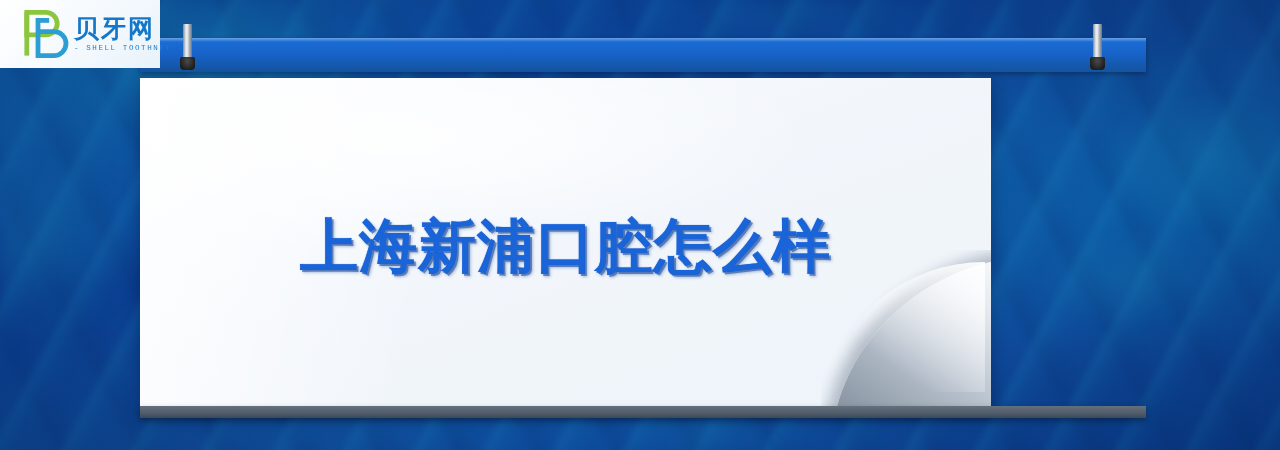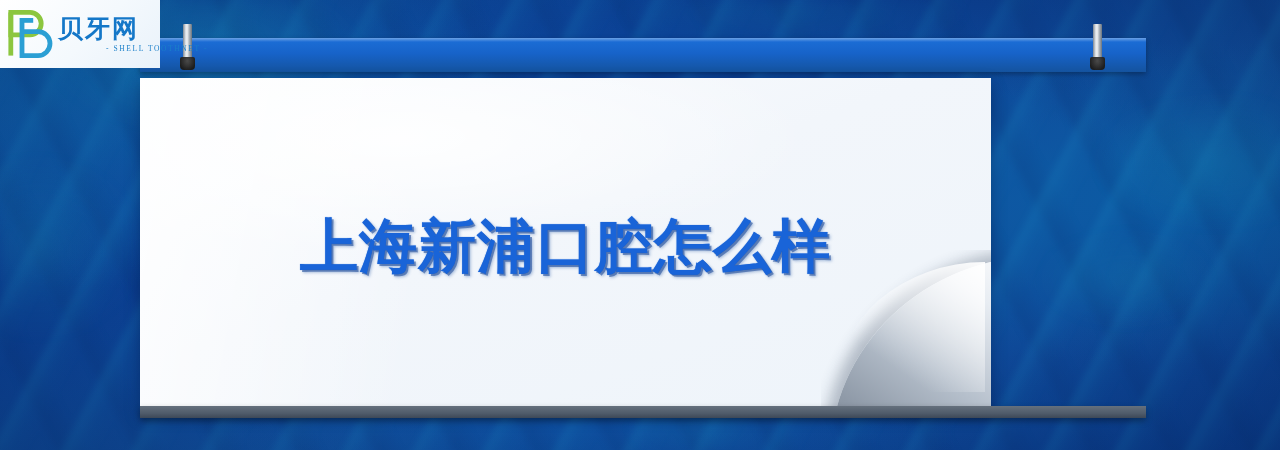--- a/index.html
+++ b/index.html
@@ -63,41 +63,40 @@
   }
 
   
   .logo {
     position: absolute;
     left: 0; top: 0;
     width: 160px; height: 68px;
     background: linear-gradient(135deg, #ffffff 0%, #f4f9fd 55%, #e9f2fa 100%);
     display: flex;
     align-items: center;
-    padding-left: 6px;
+    padding-left: 22px;
     box-sizing: border-box;
   }
   .logo-mark { width: 48px; height: 50px; flex: 0 0 48px; }
   .logo-txt { margin-left: 4px; line-height: 1; }
   .logo-cn {
     font-size: 25px;
     font-weight: 700;
     color: #1477c8;
     letter-spacing: 2px;
     white-space: nowrap;
     font-family: "DejaVu Sans", sans-serif;
   }
   .logo-en {
     margin-top: 4px;
     font-size: 7.5px;
     color: #1a7fc9;
     letter-spacing: 1.6px;
     white-space: nowrap;
-    font-family: Liberation Serif, serif;
-    margin-left: 48px;
+    font-family: Liberation Mono, monospace;
   }
 
   
   .rail {
     position: absolute;
     left: 140px; top: 38px;
     width: 1006px; height: 34px;
     background: linear-gradient(180deg, #1c6fd8 0%, #1763c9 45%, #14539f 100%);
     box-shadow: 0 2px 5px rgba(0,0,0,.30);
   }

